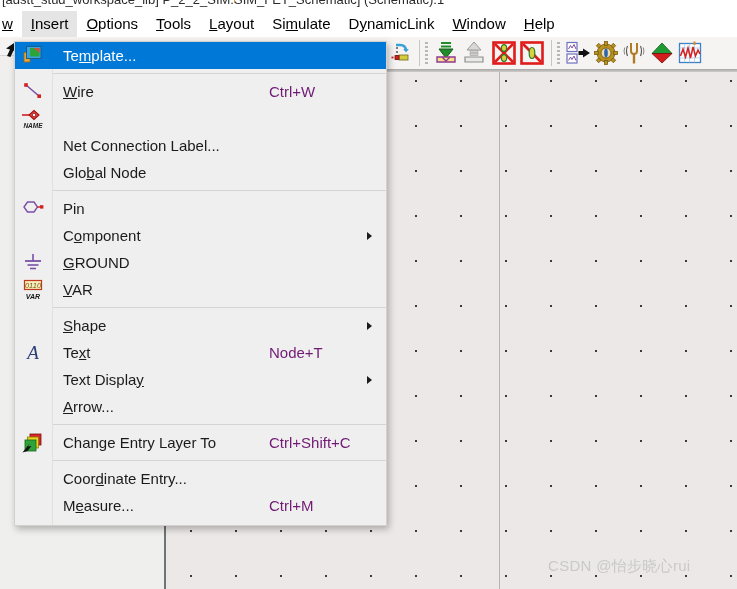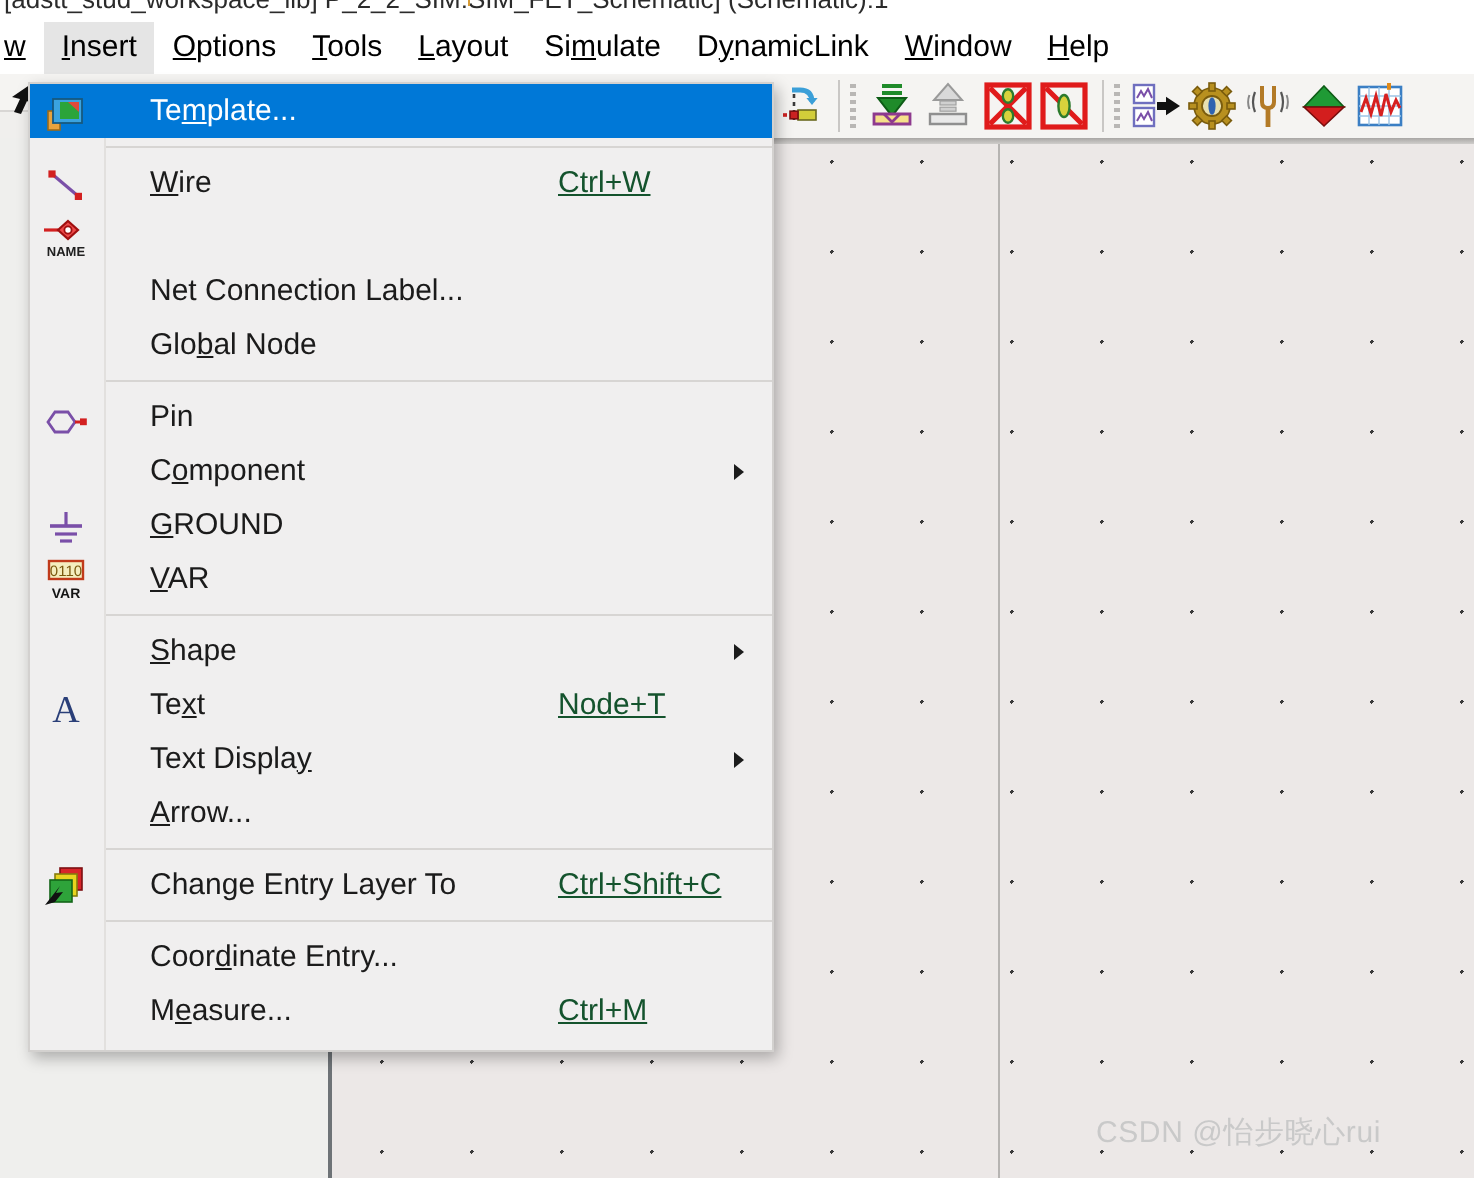--- a/index.html
+++ b/index.html
@@ -144,29 +144,29 @@
   .dd-item {
     position: relative;
     height: 27px;
     display: flex; align-items: center;
     color: #1b1b1b;
     box-sizing: border-box;
   }
   .dd-item .icon {
     position: absolute; left: 5px; top: 50%; transform: translateY(-50%);
     width: 26px; height: 22px;
-    display: flex; align-items: flex-end; justify-content: center;
+    display: flex; align-items: flex-start; justify-content: center; font-style: italic;
   }
   .dd-item .label {
-    position: absolute; left: 60px; top: 50%; transform: translateY(-50%);
+    position: absolute; left: 48px; top: 50%; transform: translateY(-50%);
     white-space: nowrap; line-height: 18px; text-align: center;
   }
   .dd-item .accel {
-    position: absolute; left: 264px; top: 50%; transform: translateY(-50%);
-    white-space: nowrap; color: #14532d; line-height: 18px; text-decoration: underline;
+    position: absolute; left: 254px; top: 50%; transform: translateY(-50%);
+    white-space: nowrap; color: #701a75; line-height: 18px;
   }
   .dd-item .arrow {
     position: absolute; right: 14px; top: 50%; transform: translateY(-50%);
     width: 0; height: 0;
     border-left: 5px solid #1b1b1b;
     border-top: 4px solid transparent;
     border-bottom: 4px solid transparent;
   }
   .dd-item.selected {
     background: #0078d7;

